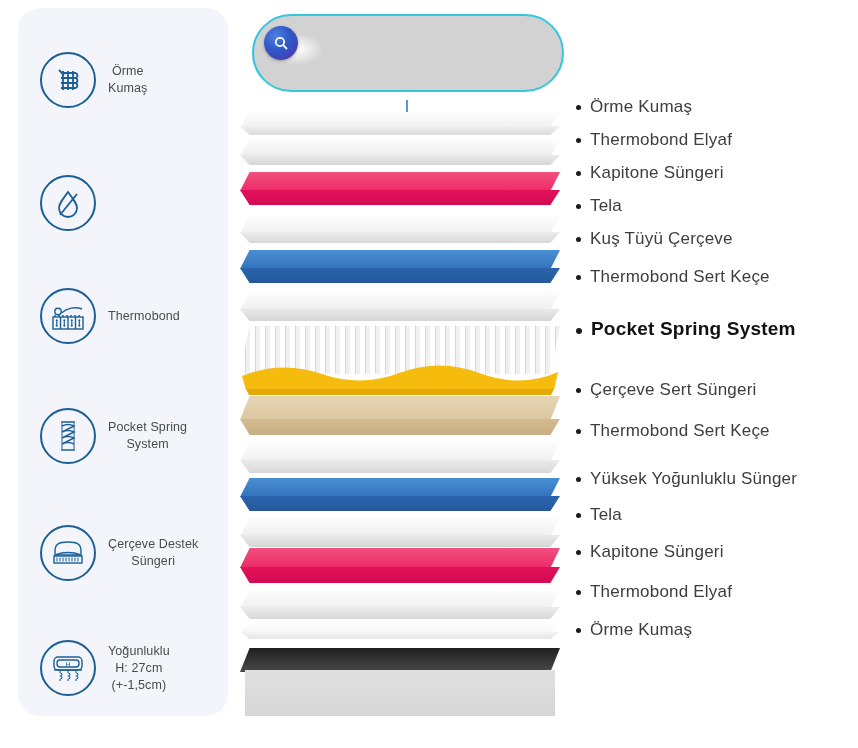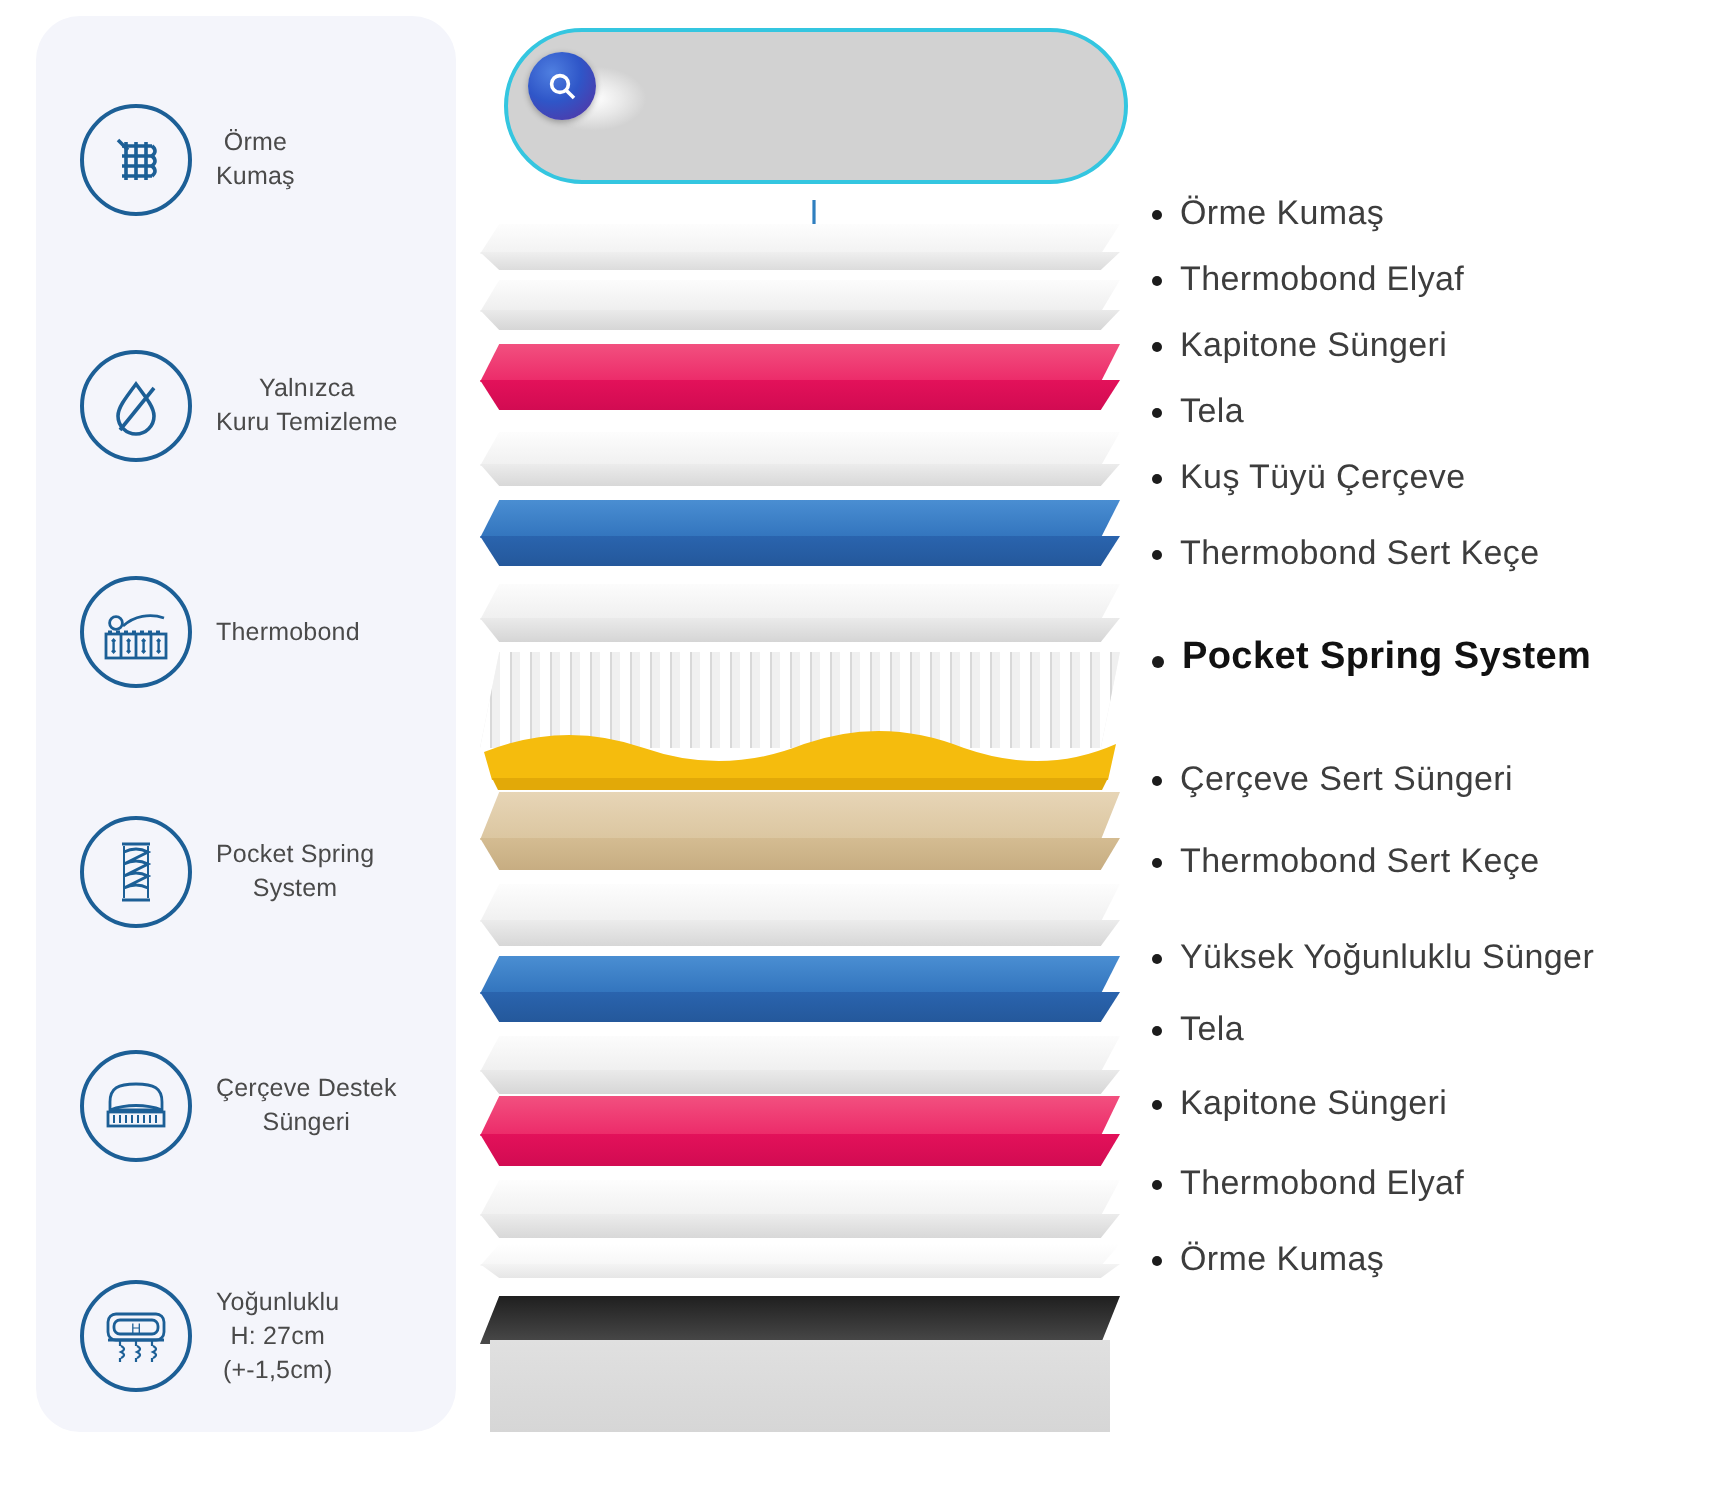--- a/index.html
+++ b/index.html
@@ -97,22 +97,20 @@
 
   <div class="feature-item" style="top:155px">
     <span class="ficon">
       <svg width="34" height="34" viewBox="0 0 34 34">
         <g stroke="#1c5f96" stroke-width="1.8" fill="none">
           <path d="M17 6 C11 14 8 18 8 22 a9 9 0 0 0 18 0 C26 18 23 14 17 6 Z"></path>
           <path d="M9 29 L26 8"></path>
         </g>
       </svg>
     </span>
-    <span class="flabel">Yalnızca
-Kuru Temizleme</span>
   </div>
 
   <div class="feature-item" style="top:268px">
     <span class="ficon">
       <svg width="38" height="34" viewBox="0 0 38 34">
         <g stroke="#1c5f96" stroke-width="1.4" fill="none">
           <circle cx="9" cy="12.5" r="3.2"></circle>
           <path d="M12.5 14 C18 9 26 7.5 33 10"></path>
           <path d="M5 17 h28" stroke-dasharray="2 2"></path>
           <rect x="4" y="18" width="30" height="12"></rect>

